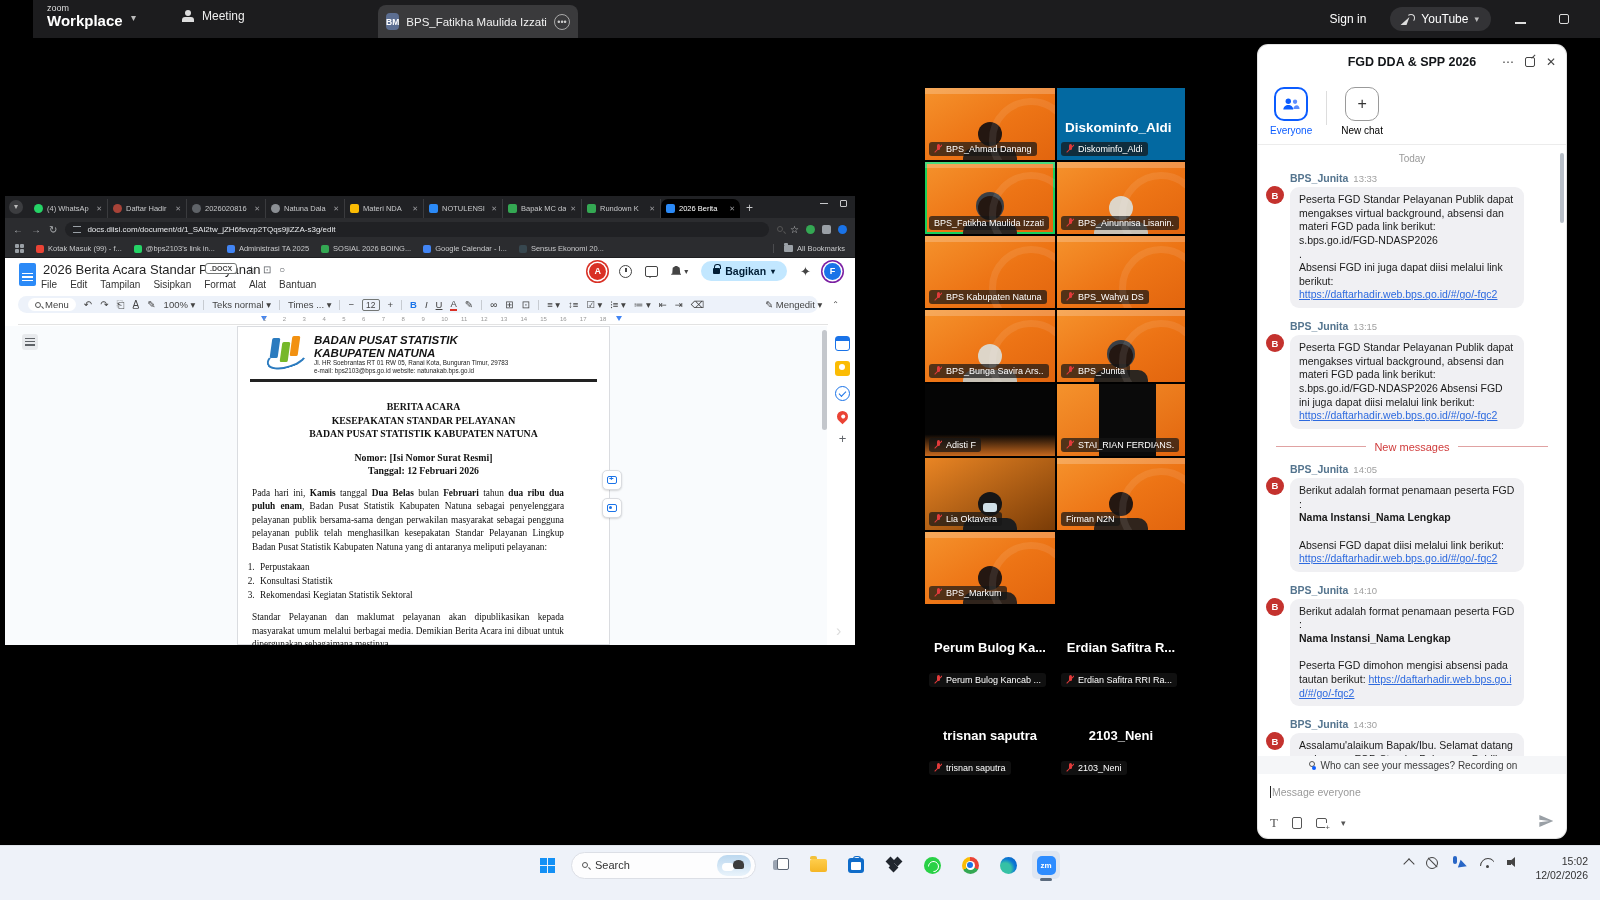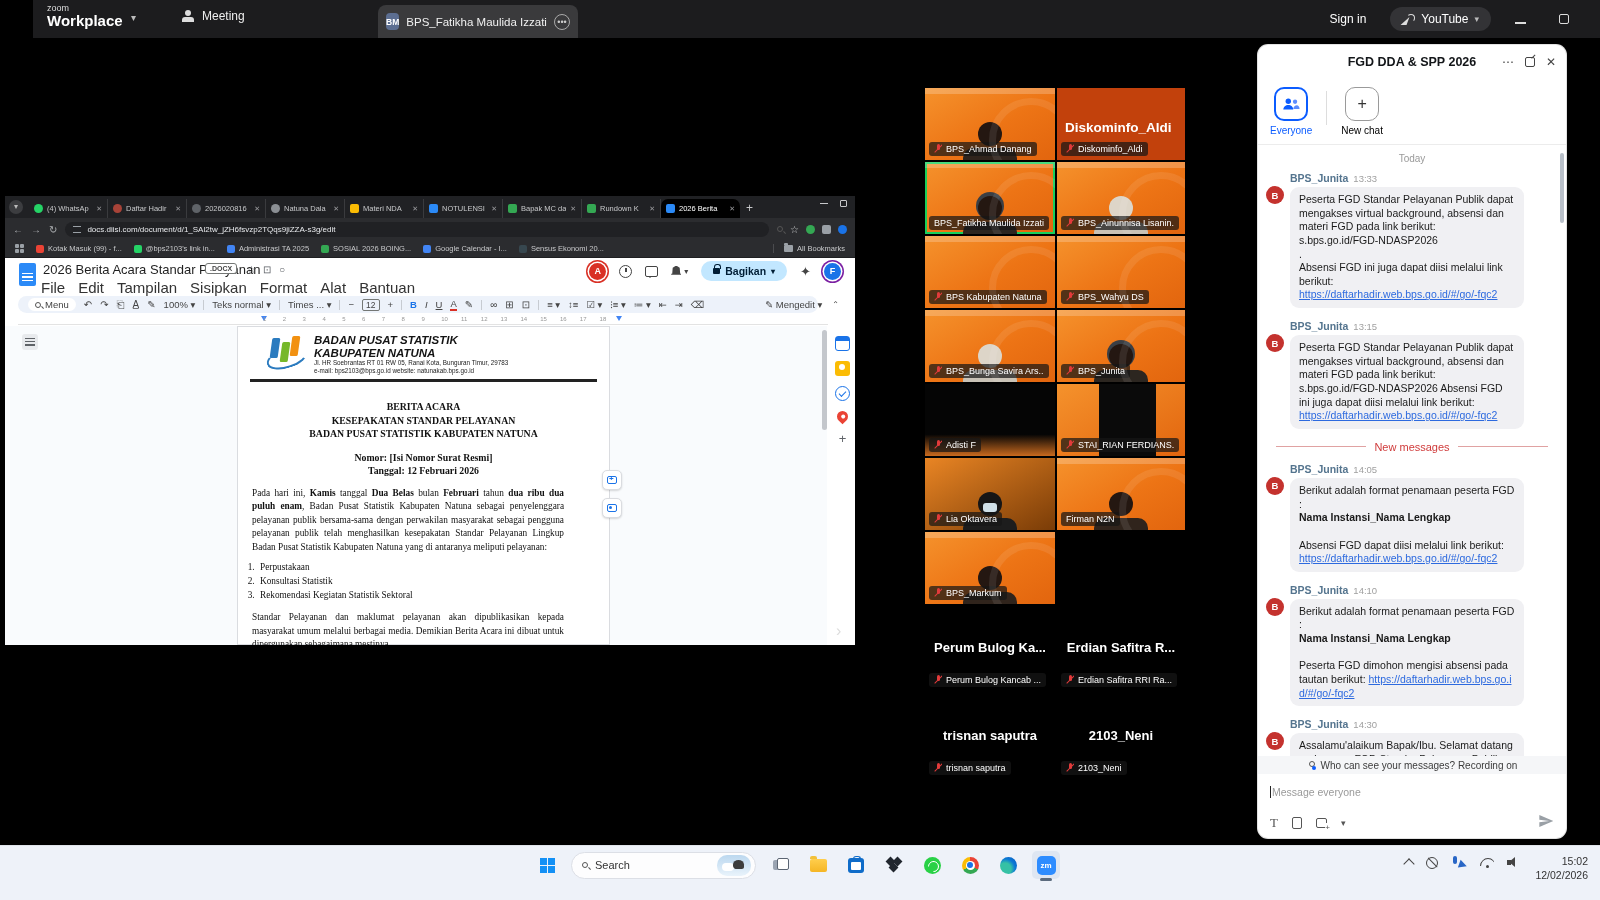--- a/index.html
+++ b/index.html
@@ -58,21 +58,21 @@
   .folder-g { width:9px; height:7px; background:#9aa0a6; border-radius:1px; position:relative; }
   .folder-g::before { content:""; position:absolute; left:0; top:-2px; width:4px; height:2px; background:#9aa0a6; border-radius:1px 1px 0 0; }
 
   
   .docshead { position:absolute; left:0; top:62px; width:850px; height:37px; background:#fff; }
   .gdoc-ico { position:absolute; left:14px; top:5px; width:17px; height:23px; background:#2b8af7; border-radius:2px; }
   .gdoc-ico::before { content:""; position:absolute; left:3px; top:10px; width:11px; height:8px; background:repeating-linear-gradient(#fff 0 1.4px, transparent 1.4px 3.4px); }
   .doc-title { position:absolute; left:38px; top:4px; font-size:13px; color:#1f1f1f; }
   .doc-badge { position:absolute; left:200px; top:5px; font-size:7px; font-weight:bold; color:#444; border:1px solid #747775; border-radius:3px; padding:1px 4px; background:#fff; }
   .dh-mini { position:absolute; top:6px; color:#5f6368; font-size:10px; }
-  .doc-menus { position:absolute; left:36px; top:21px; display:flex; gap:13px; font-size:15px; color:#333;text-align:right; }
+  .doc-menus { position:absolute; left:36px; top:21px; display:flex; gap:13px; font-size:10px; color:#333;text-align:right; }
   .dh-right { position:absolute; right:14px; top:3px; display:flex; align-items:center; gap:13px; }
   .av { width:17px; height:17px; border-radius:50%; color:#fff; font-size:9px; font-weight:bold; display:flex; align-items:center; justify-content:center; }
   .av-a { background:#d93025; box-shadow:0 0 0 1.5px #fff,0 0 0 3px #d93025; }
   .av-f { background:#1a73e8; box-shadow:0 0 0 1.5px #fff,0 0 0 3px #7b1fa2; }
   .hist-ico { width:13px; height:13px; border:1.4px solid #444; border-radius:50%; position:relative; }
   .hist-ico::before { content:""; position:absolute; left:5px; top:2px; width:1.4px; height:4px; background:#444; }
   .cmt-ico { width:13px; height:11px; border:1.4px solid #444; border-radius:2px; position:relative; }
   .cmt-ico::after { content:""; position:absolute; left:2px; bottom:-4px; border:2.5px solid transparent; border-top-color:#444; }
   .bell-ico { width:10px; height:11px; background:#444; clip-path:polygon(50% 0,85% 20%,90% 75%,100% 75%,100% 85%,0 85%,0 75%,10% 75%,15% 20%); }
   .share-pill { display:flex; align-items:center; gap:5px; background:#c2e7ff; border-radius:12px; padding:4px 12px; font-size:10.5px; color:#001d35; font-weight:bold; }
@@ -138,21 +138,21 @@
   .mbtn .cimg::before { content:""; position:absolute; left:1px; top:1px; width:3px; height:3px; border-radius:50%; background:#1a73e8; }
 
   .gallery-next { position:absolute; left:836px; top:622px; color:#ddd; font-size:16px; }
 
   
   .vgrid { position:absolute; left:925px; top:88px; display:grid; grid-template-columns:130px 128px; grid-auto-rows:72px; gap:2px; }
   .tile { position:relative; overflow:hidden; background:#111; }
   .tile.orange { background:linear-gradient(150deg,#f5922c 0%,#ed7415 55%,#e2650e 100%); }
   .tile.orange::before { content:""; position:absolute; left:0; top:0; right:0; height:6px; background:rgba(255,255,255,.22); }
   .tile.orange::after { content:""; position:absolute; right:-18px; top:10px; width:70px; height:70px; border:7px solid rgba(255,255,255,.09); border-radius:50%; }
-  .tile.black { background:#c2410c; }
+  .tile.black { background:#0369a1; }
   .tile.blackOrange { background:linear-gradient(#050505 0 70%, #c96a1e 100%); }
   .tile.orangeBlackCenter { background:linear-gradient(150deg,#f5922c,#e2650e); }
   .tile.orangeBlackCenter::before { content:""; position:absolute; left:33%; top:0; width:44%; height:100%; background:#0a0a0a; }
   .tile.orangeDark { background:linear-gradient(150deg,#e98524,#7a3c07); }
   .tile.active { outline:2px solid #17d05b; outline-offset:-2px; z-index:2; }
   .fig { position:absolute; left:50%; bottom:0; transform:translateX(-50%); width:60px; height:38px; }
   .fig .head { position:absolute; left:50%; transform:translateX(-50%); top:0; width:24px; height:24px; border-radius:50%; }
   .fig .bod { position:absolute; left:50%; transform:translateX(-50%); bottom:-8px; width:54px; height:20px; border-radius:10px 10px 0 0; }
   .fig-dark .head { background:#241711; } .fig-dark .bod { background:#30241c; }
   .fig-light .head { background:#ddd5c8; } .fig-light .bod { background:#c9c2b6; }

